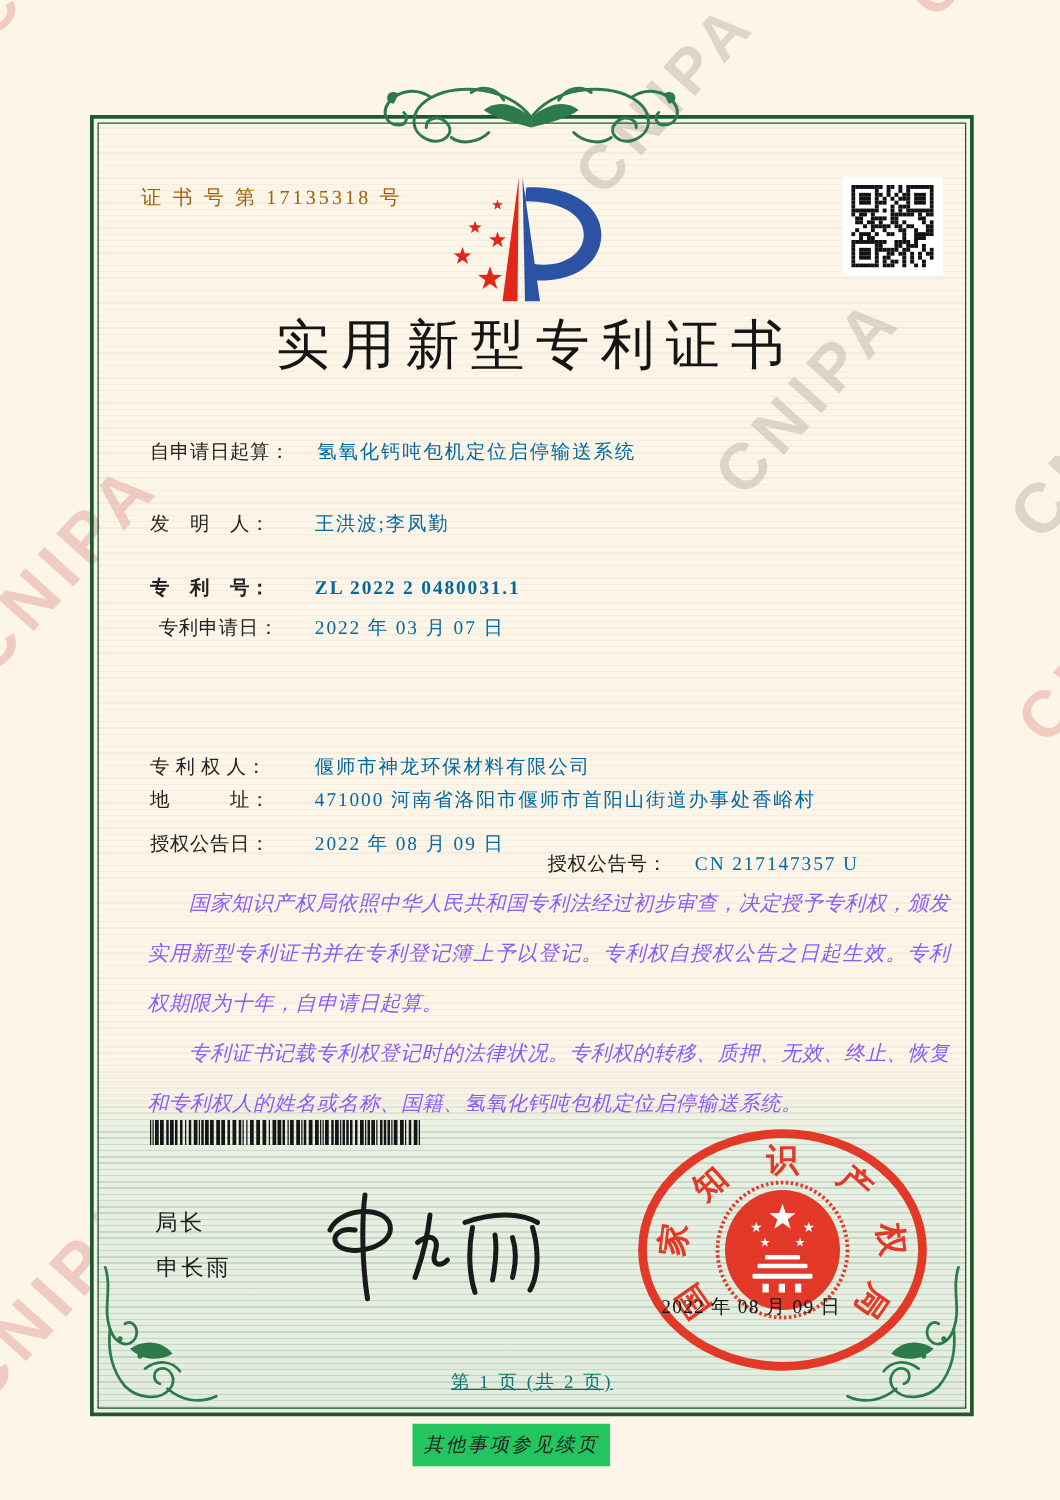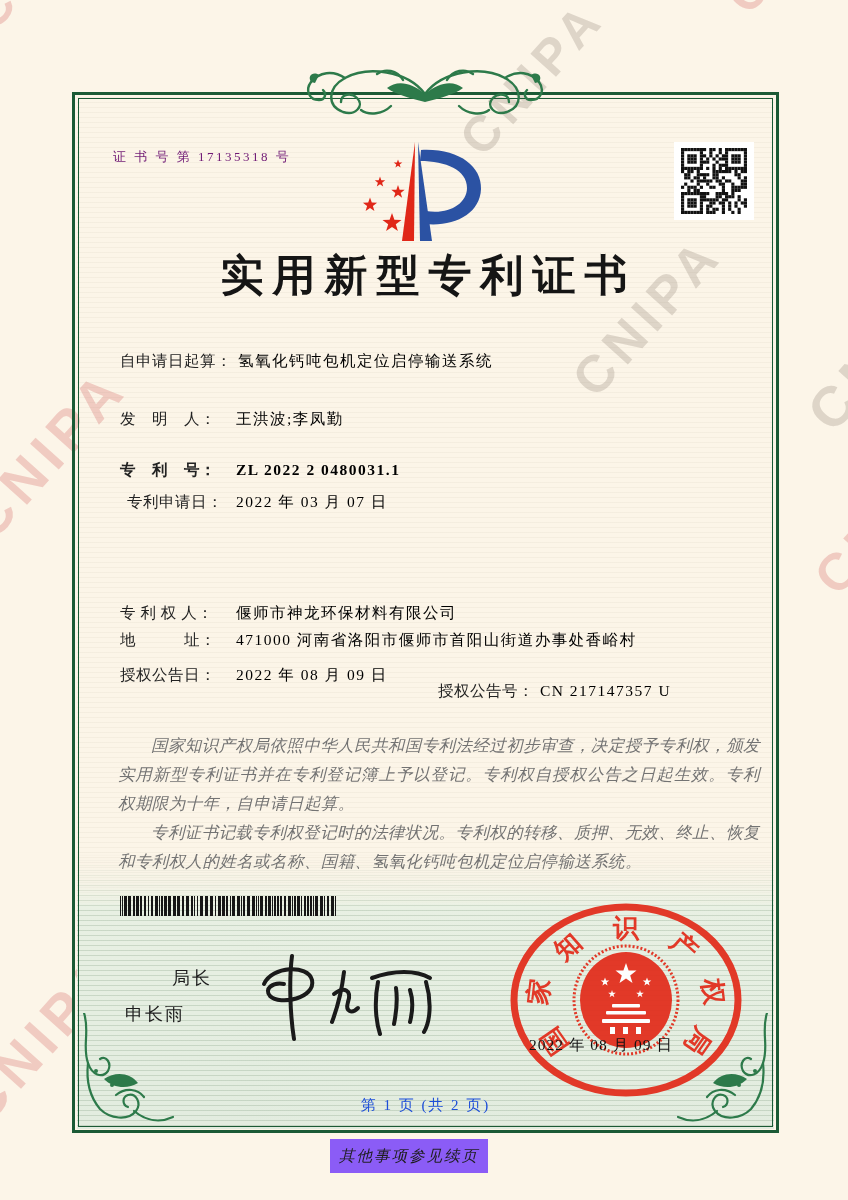--- a/index.html
+++ b/index.html
@@ -44,65 +44,65 @@
     border:3px solid #1b5a35; z-index:2; box-sizing:border-box;
   }
   .frame-inner{position:absolute; inset:3px; border:1.5px solid #1b5a35;}
   .ornament{position:absolute; z-index:4; pointer-events:none;}
   #orn-top{left:295px; top:58px;}
   #orn-bl{left:76px;  top:1013px;}
   #orn-br{left:675px; top:1013px;}
   
   .cert-no{
     position:absolute; left:113px; top:148px; z-index:3;
-    font-size:13px; letter-spacing:2.5px; color:#701a75;
+    font-size:16px; letter-spacing:2.5px; color:#a16207;
   }
   #logo{position:absolute; left:354px; top:134px; z-index:3;}
   .qr-box{
     position:absolute; left:674px; top:142px; width:80px; height:78px;
     background:#ffffff; z-index:3; display:flex; align-items:center; justify-content:center;
   }
   .title{
     position:absolute; left:0; right:0; top:247px; z-index:3;
-    text-align:center; font-size:43px; font-weight:700; letter-spacing:9px;
+    text-align:center; font-size:43px; font-weight:400; letter-spacing:9px;
     color:#151515; text-indent:9px;
   }
   
   .row{position:absolute; left:120px; z-index:3; font-size:15.5px; white-space:nowrap;}
   .row .lbl{display:inline-block; min-width:110px; color:#222; letter-spacing:0.5px;}
-  .row .val{margin-left:2px; letter-spacing:1.5px; color:#000000;}
+  .row .val{margin-left:18px; letter-spacing:1.5px; color:#0369a1;}
   .r1{top:351px;} .r2{top:409px;} .r3{top:460px;font-weight:bold;} .r4{top:492px;text-align:center;}
   .r5{top:603px;} .r6{top:630px;} .r7{top:665px;}
   .pair2{position:absolute; left:318px; top:16px; white-space:nowrap;}
   .pair2 .lbl{min-width:0;}
   
   .body-text{
-    position:absolute; left:118px; top:731px; width:642px; z-index:3;
-    font-size:16.5px; line-height:29px; font-style:italic; color:#737373;
+    position:absolute; left:118px; top:703px; width:642px; z-index:3;
+    font-size:16.5px; line-height:40px; font-style:italic; color:#8b5cf6;
     letter-spacing:0.4px; text-align:justify;
   }
   .body-text p{margin:0; text-indent:2em;}
   
   #barcode{position:absolute; left:120px; top:896px; z-index:3;}
-  .sig-title{position:absolute; left:124px; top:966px; font-size:18px; z-index:3; letter-spacing:2px;margin-left:48px;}
+  .sig-title{position:absolute; left:124px; top:966px; font-size:18px; z-index:3; letter-spacing:2px;}
   .sig-name{position:absolute; left:125px; top:1002px; font-size:18px; z-index:3; letter-spacing:2px;}
   #signature{position:absolute; left:246px; top:944px; z-index:3;}
   #seal{position:absolute; left:506px; top:900px; z-index:3; opacity:0.95;}
   .seal-date{
     position:absolute; left:529px; top:1035px; z-index:4;
     font-size:15.5px; letter-spacing:1px; color:#131313;
   }
   
   .page-info{
     position:absolute; left:72px; width:707px; top:1096px; z-index:3;
-    text-align:center; font-size:15px; letter-spacing:2px; color:#1d4ed8;
+    text-align:center; font-size:15px; letter-spacing:2px; color:#0f766e;text-decoration:underline;
   }
   .cont-box{
     position:absolute; left:330px; top:1139px; width:158px; height:34px;
-    background:#8b5cf6; z-index:3; display:flex; align-items:center; justify-content:center;
+    background:#22c55e; z-index:3; display:flex; align-items:center; justify-content:center;
     font-size:15.5px; font-style:italic; letter-spacing:2px; color:#1e1e1e;
   }
 </style>
 </head>
 <body>
 
 <div class="page">
 
   <div class="wm pink wm1">CNIPA</div>
   <div class="wm pink wm2">CNIPA</div>

